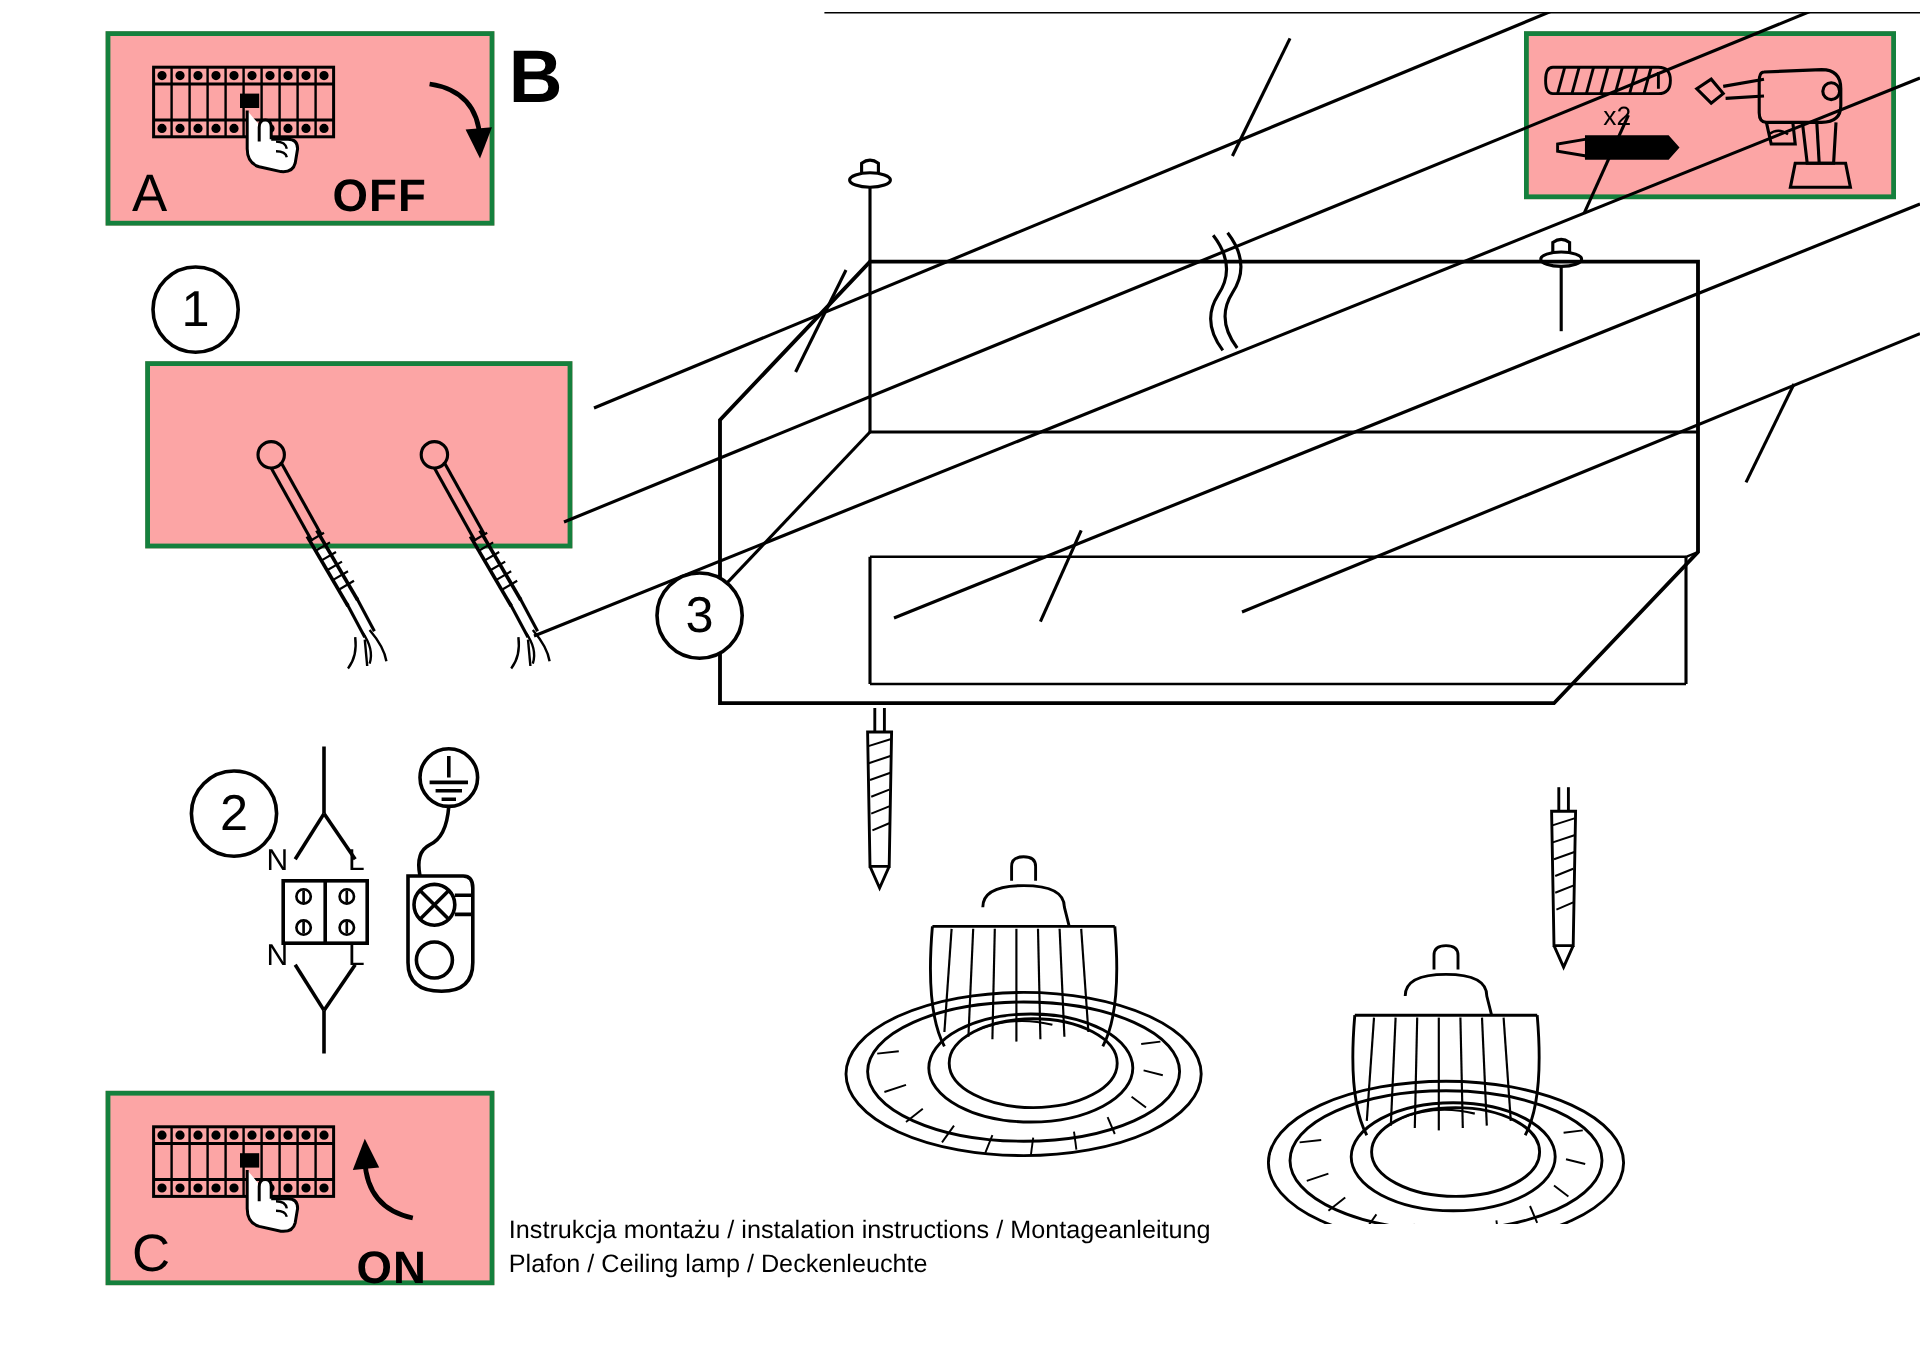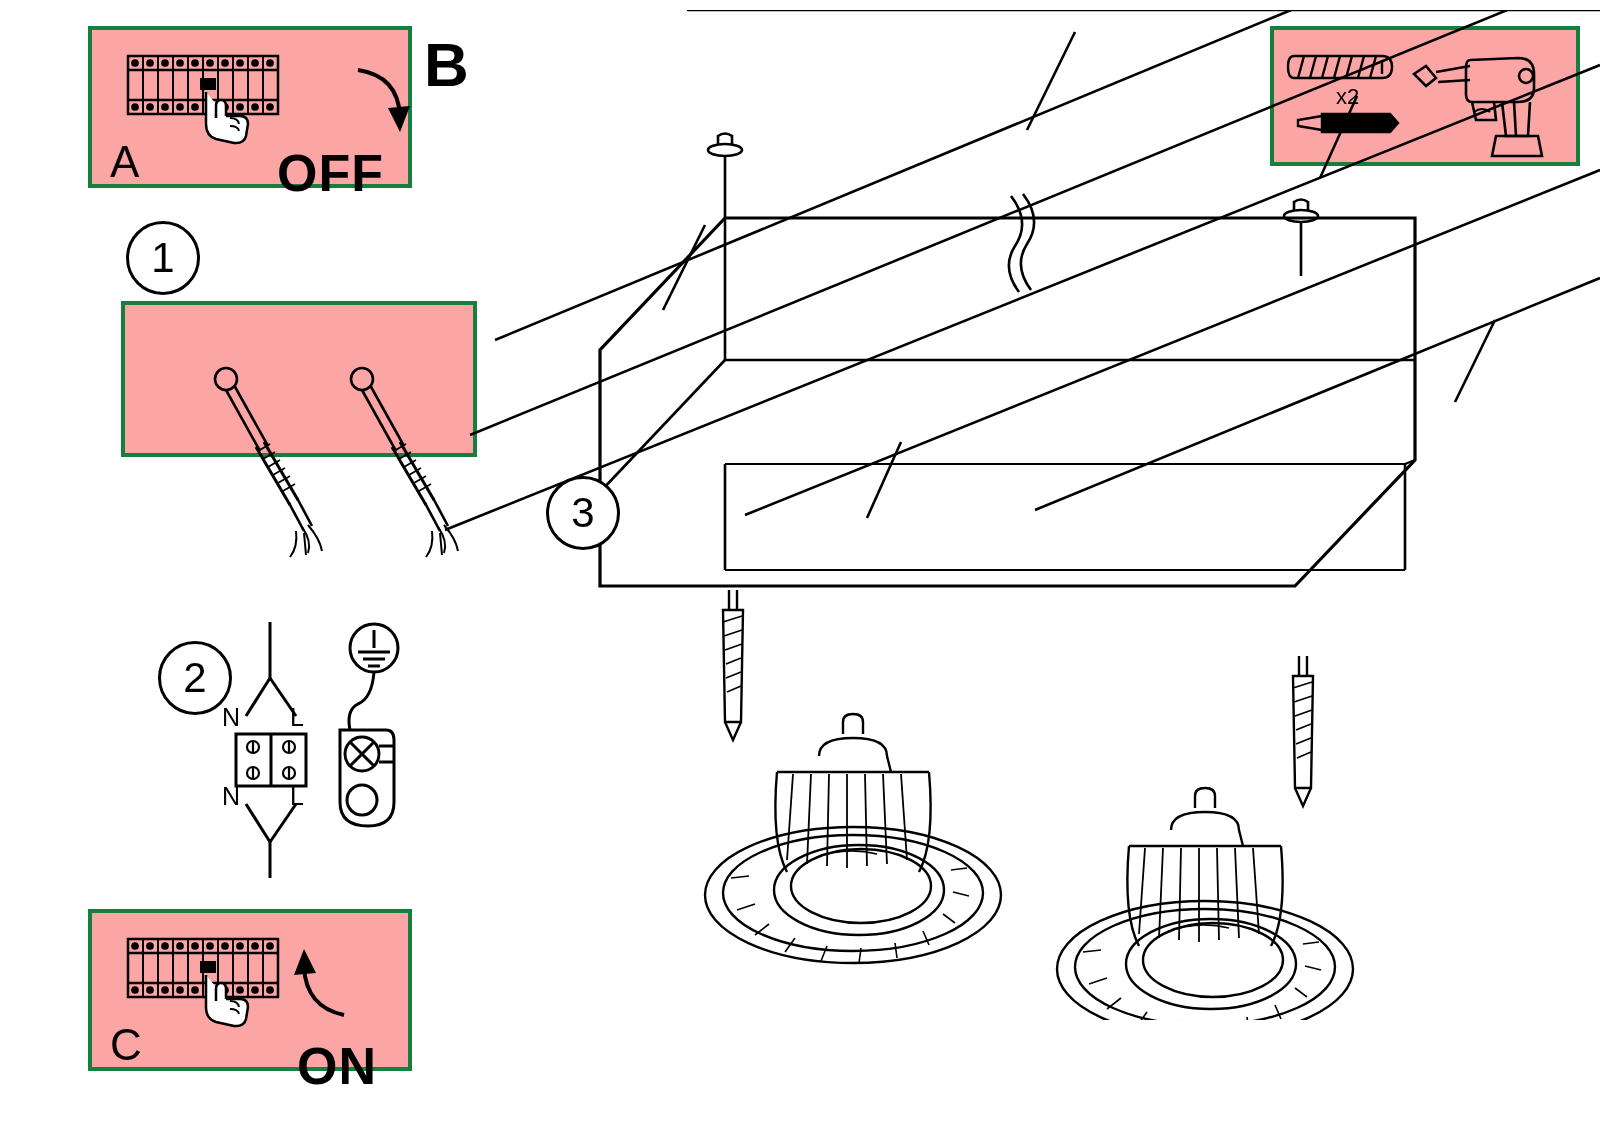--- a/index.html
+++ b/index.html
@@ -28,21 +28,21 @@
     font-size: 44px;
     font-weight: 400;
     line-height: 1;
   }
   .label-big {
     font-size: 62px;
     font-weight: 700;
     line-height: 1;
   }
   .label-word {
-    font-size: 52px;
+    font-size: 38px;
     font-weight: 700;
     letter-spacing: 1px;
   }
   .circle-num {
     width: 74px;
     height: 74px;
     border: 3px solid #000;
     border-radius: 50%;
     display: flex;
     align-items: center;
@@ -494,14 +494,16 @@
           <path d="M752 922 Q782 910 814 918" stroke-width="1.8"></path>
         </g>
       </g>
     </svg>
   </div>
 
   <div class="abs circle-num" style="left:546px; top:476px;">
     <span>3</span>
   </div>
 
+  <div class="abs caption" style="left:424px; top:1010px;">Instrukcja montażu / instalation instructions / Montageanleitung</div>
+  <div class="abs caption" style="left:424px; top:1038px;">Plafon / Ceiling lamp / Deckenleuchte</div>
 
 </div>
 
 </body></html>

